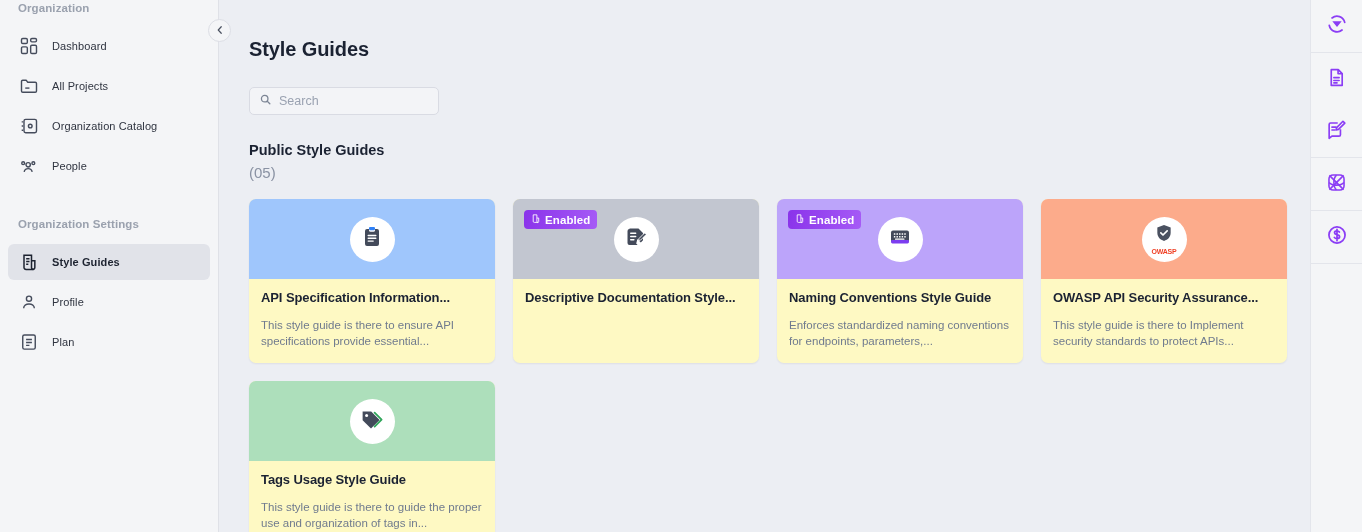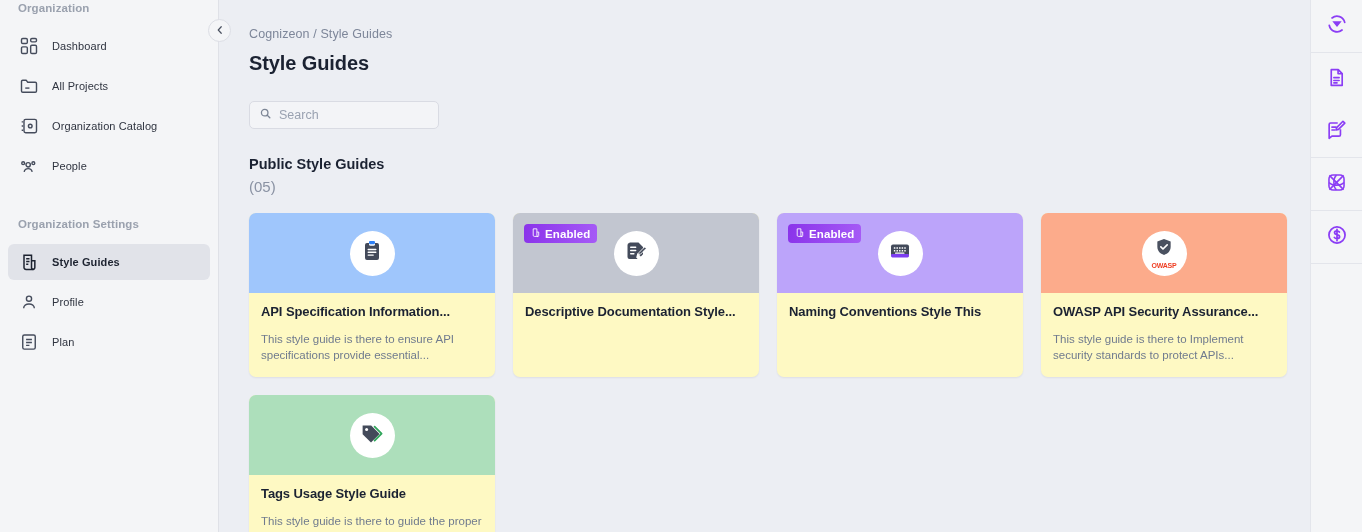--- a/index.html
+++ b/index.html
@@ -223,21 +223,20 @@
       <span>
         <svg viewBox="0 0 24 24" width="12" height="12" fill="none" stroke="#4a5160" stroke-width="2.4" stroke-linecap="round" stroke-linejoin="round">
           <polyline points="14.5,5.5 8.5,12 14.5,18.5"></polyline>
         </svg>
       </span>
     </div>
   </aside>
 
   <main class="main">
 
-    <div class="breadcrumb">Cognizeon / Style Guides</div>
     <h1 class="page-title">Style Guides</h1>
 
     <div class="search-wrap">
       <span>
         <svg viewBox="0 0 24 24" width="13" height="13" fill="none" stroke="#7c8595" stroke-width="2.4" stroke-linecap="round">
           <circle cx="10.5" cy="10.5" r="6"></circle>
           <path d="M15.2 15.2 20 20"></path>
         </svg>
       </span>
       <input class="search-input" type="text" placeholder="Search" style="">
@@ -321,21 +320,22 @@
                   <rect x="11" y="11" width="1.6" height="1.6" rx=".4"></rect>
                   <rect x="13.6" y="11" width="1.6" height="1.6" rx=".4"></rect>
                   <rect x="16.2" y="11" width="1.6" height="1.6" rx=".4"></rect>
                   <rect x="7" y="13.5" width="9.5" height="1.3" rx=".5"></rect>
                 </g>
               </svg>
             </span>
           </div>
         </div>
         <div class="card-body">
-          <div class="card-title">Naming Conventions Style This</div>
+          <div class="card-title">Naming Conventions Style Guide</div>
+          <div class="card-desc">Enforces standardized naming conventions for endpoints, parameters,...</div>
         </div>
       </div>
 
       <div class="card">
         <div class="card-head" style="background:#FCAB8B">
           <div class="avatar">
             <span>
               <svg viewBox="0 0 24 24" width="20" height="20">
                 <path d="M12 2.5 20 5.4v6.4c0 4.9-3.3 8.4-8 9.7-4.7-1.3-8-4.8-8-9.7V5.4z" fill="#4a5160"></path>
                 <path d="M8.2 11.8l2.6 2.6 5-5" fill="none" stroke="#fff" stroke-width="2" stroke-linecap="round" stroke-linejoin="round"></path>

